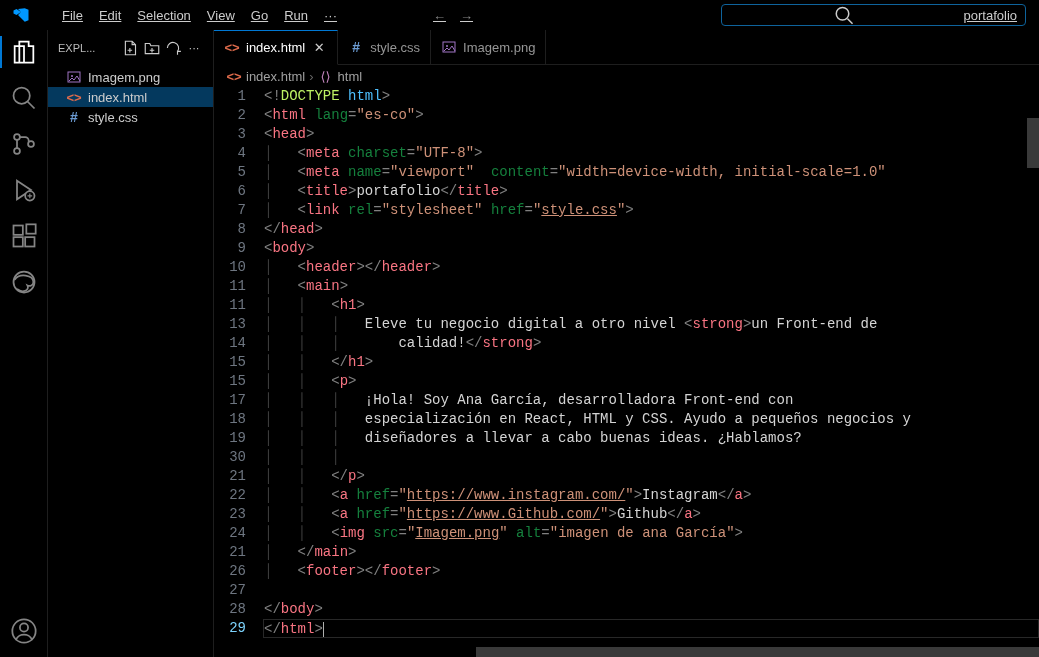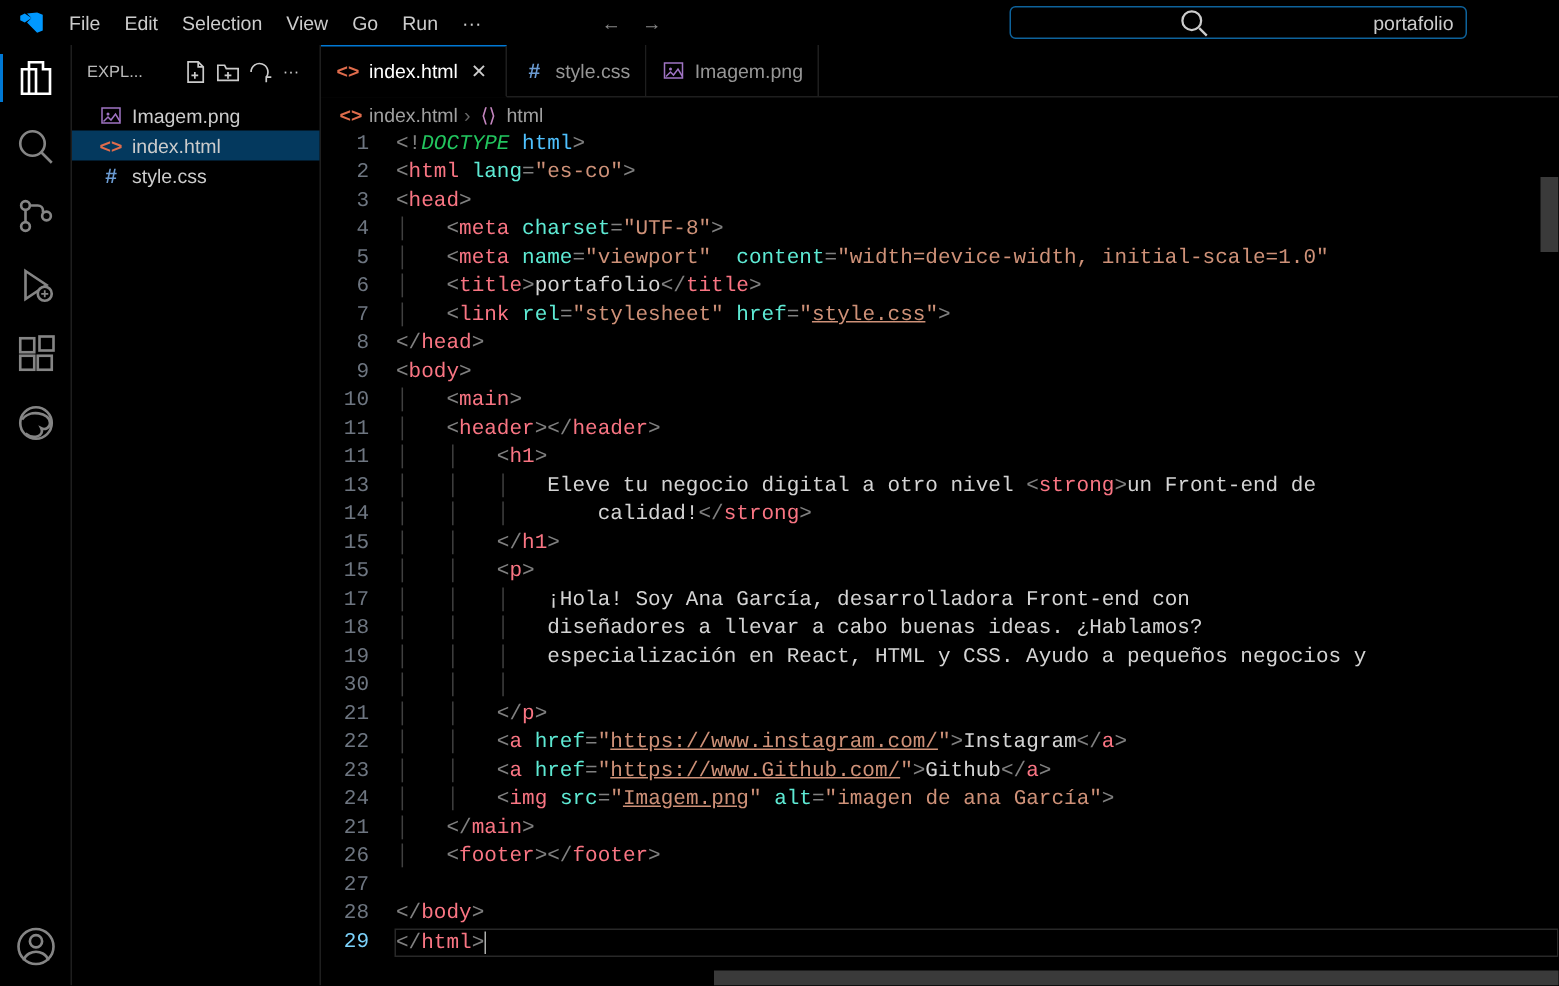--- a/index.html
+++ b/index.html
@@ -11,21 +11,22 @@
   height: 657px;
   overflow: hidden;
   font-size: 13px;
 }
 .titlebar {
   height: 30px;
   background: #000000;
   display: flex;
   align-items: center;
   padding: 0 6px;
-  gap: 2px;
+  gap: 18px;
+  text-decoration: underline;
 }
 .vscode-icon {
   width: 18px; height: 18px;
   margin: 0 6px;
 }
 .menu-item {
   padding: 4px 8px;
   color: #cccccc;
   font-size: 13px;
   cursor: pointer;
@@ -199,23 +200,23 @@
   content: "";
   display: inline-block;
   width: 1px;
   height: 15px;
   background: #aeafad;
   vertical-align: middle;
 }
 
 .br { color: #808080; } 
 .tag { color: #f97583; }
-.attr { color: #5eead4; }
+.attr { color: #15803d; }
 .str { color: #ce9178; }
-.doctype-kw { color: #22c55e; font-style: italic; }
+.doctype-kw { color: #bef264; }
 .doctype-id { color: #4fc1ff; }
 .txt { color: #d4d4d4; }
 .link-url { color: #ce9178; text-decoration: underline; }
 .guide { color: #404040; }
 .scrollbar-v {
   position: absolute;
   right: 0;
   top: 88px;
   width: 12px;
   height: 50px;
@@ -433,30 +434,30 @@
       <div class="code-lines" id="code-lines">
           <div class="line"><span class="br">&lt;!</span><span class="doctype-kw">DOCTYPE</span> <span class="doctype-id">html</span><span class="br">&gt;</span></div>
           <div class="line"><span class="br">&lt;</span><span class="tag">html</span> <span class="attr">lang</span><span class="br">=</span><span class="str">"es-co"</span><span class="br">&gt;</span></div>
           <div class="line"><span class="br">&lt;</span><span class="tag">head</span><span class="br">&gt;</span></div>
           <div class="line"><span class="guide">│   </span><span class="br">&lt;</span><span class="tag">meta</span> <span class="attr">charset</span><span class="br">=</span><span class="str">"UTF-8"</span><span class="br">&gt;</span></div>
           <div class="line"><span class="guide">│   </span><span class="br">&lt;</span><span class="tag">meta</span> <span class="attr">name</span><span class="br">=</span><span class="str">"viewport"</span>  <span class="attr">content</span><span class="br">=</span><span class="str">"width=device-width, initial-scale=1.0"</span></div>
           <div class="line"><span class="guide">│   </span><span class="br">&lt;</span><span class="tag">title</span><span class="br">&gt;</span><span class="txt">portafolio</span><span class="br">&lt;/</span><span class="tag">title</span><span class="br">&gt;</span></div>
           <div class="line"><span class="guide">│   </span><span class="br">&lt;</span><span class="tag">link</span> <span class="attr">rel</span><span class="br">=</span><span class="str">"stylesheet"</span> <span class="attr">href</span><span class="br">=</span><span class="str">"</span><span class="link-url">style.css</span><span class="str">"</span><span class="br">&gt;</span></div>
           <div class="line"><span class="br">&lt;/</span><span class="tag">head</span><span class="br">&gt;</span></div>
           <div class="line"><span class="br">&lt;</span><span class="tag">body</span><span class="br">&gt;</span></div>
+          <div class="line"><span class="guide">│   </span><span class="br">&lt;</span><span class="tag">header</span><span class="br">&gt;&lt;/</span><span class="tag">header</span><span class="br">&gt;</span></div>
           <div class="line"><span class="guide">│   </span><span class="br">&lt;</span><span class="tag">main</span><span class="br">&gt;</span></div>
-          <div class="line"><span class="guide">│   </span><span class="br">&lt;</span><span class="tag">header</span><span class="br">&gt;&lt;/</span><span class="tag">header</span><span class="br">&gt;</span></div>
           <div class="line"><span class="guide">│   │   </span><span class="br">&lt;</span><span class="tag">h1</span><span class="br">&gt;</span></div>
           <div class="line"><span class="guide">│   │   │   </span><span class="txt">Eleve tu negocio digital a otro nivel </span><span class="br">&lt;</span><span class="tag">strong</span><span class="br">&gt;</span><span class="txt">un Front-end de</span></div>
           <div class="line"><span class="guide">│   │   │   </span><span class="guide">    </span><span class="txt">calidad!</span><span class="br">&lt;/</span><span class="tag">strong</span><span class="br">&gt;</span></div>
           <div class="line"><span class="guide">│   │   </span><span class="br">&lt;/</span><span class="tag">h1</span><span class="br">&gt;</span></div>
           <div class="line"><span class="guide">│   │   </span><span class="br">&lt;</span><span class="tag">p</span><span class="br">&gt;</span></div>
           <div class="line"><span class="guide">│   │   │   </span><span class="txt">¡Hola! Soy Ana García, desarrolladora Front-end con</span></div>
+          <div class="line"><span class="guide">│   │   │   </span><span class="txt">especialización en React, HTML y CSS. Ayudo a pequeños negocios y</span></div>
           <div class="line"><span class="guide">│   │   │   </span><span class="txt">diseñadores a llevar a cabo buenas ideas. ¿Hablamos?</span></div>
-          <div class="line"><span class="guide">│   │   │   </span><span class="txt">especialización en React, HTML y CSS. Ayudo a pequeños negocios y</span></div>
           <div class="line"><span class="guide">│   │   │   </span></div>
           <div class="line"><span class="guide">│   │   </span><span class="br">&lt;/</span><span class="tag">p</span><span class="br">&gt;</span></div>
           <div class="line"><span class="guide">│   │   </span><span class="br">&lt;</span><span class="tag">a</span> <span class="attr">href</span><span class="br">=</span><span class="str">"</span><span class="link-url">https://www.instagram.com/</span><span class="str">"</span><span class="br">&gt;</span><span class="txt">Instagram</span><span class="br">&lt;/</span><span class="tag">a</span><span class="br">&gt;</span></div>
           <div class="line"><span class="guide">│   │   </span><span class="br">&lt;</span><span class="tag">a</span> <span class="attr">href</span><span class="br">=</span><span class="str">"</span><span class="link-url">https://www.Github.com/</span><span class="str">"</span><span class="br">&gt;</span><span class="txt">Github</span><span class="br">&lt;/</span><span class="tag">a</span><span class="br">&gt;</span></div>
           <div class="line"><span class="guide">│   │   </span><span class="br">&lt;</span><span class="tag">img</span> <span class="attr">src</span><span class="br">=</span><span class="str">"</span><span class="link-url">Imagem.png</span><span class="str">"</span> <span class="attr">alt</span><span class="br">=</span><span class="str">"imagen de ana García"</span><span class="br">&gt;</span></div>
           <div class="line"><span class="guide">│   </span><span class="br">&lt;/</span><span class="tag">main</span><span class="br">&gt;</span></div>
           <div class="line"><span class="guide">│   </span><span class="br">&lt;</span><span class="tag">footer</span><span class="br">&gt;&lt;/</span><span class="tag">footer</span><span class="br">&gt;</span></div>
           <div class="line"></div>
           <div class="line"><span class="br">&lt;/</span><span class="tag">body</span><span class="br">&gt;</span></div>
           <div class="line active cursor-line"><span class="br">&lt;/</span><span class="tag">html</span><span class="br">&gt;</span></div>

